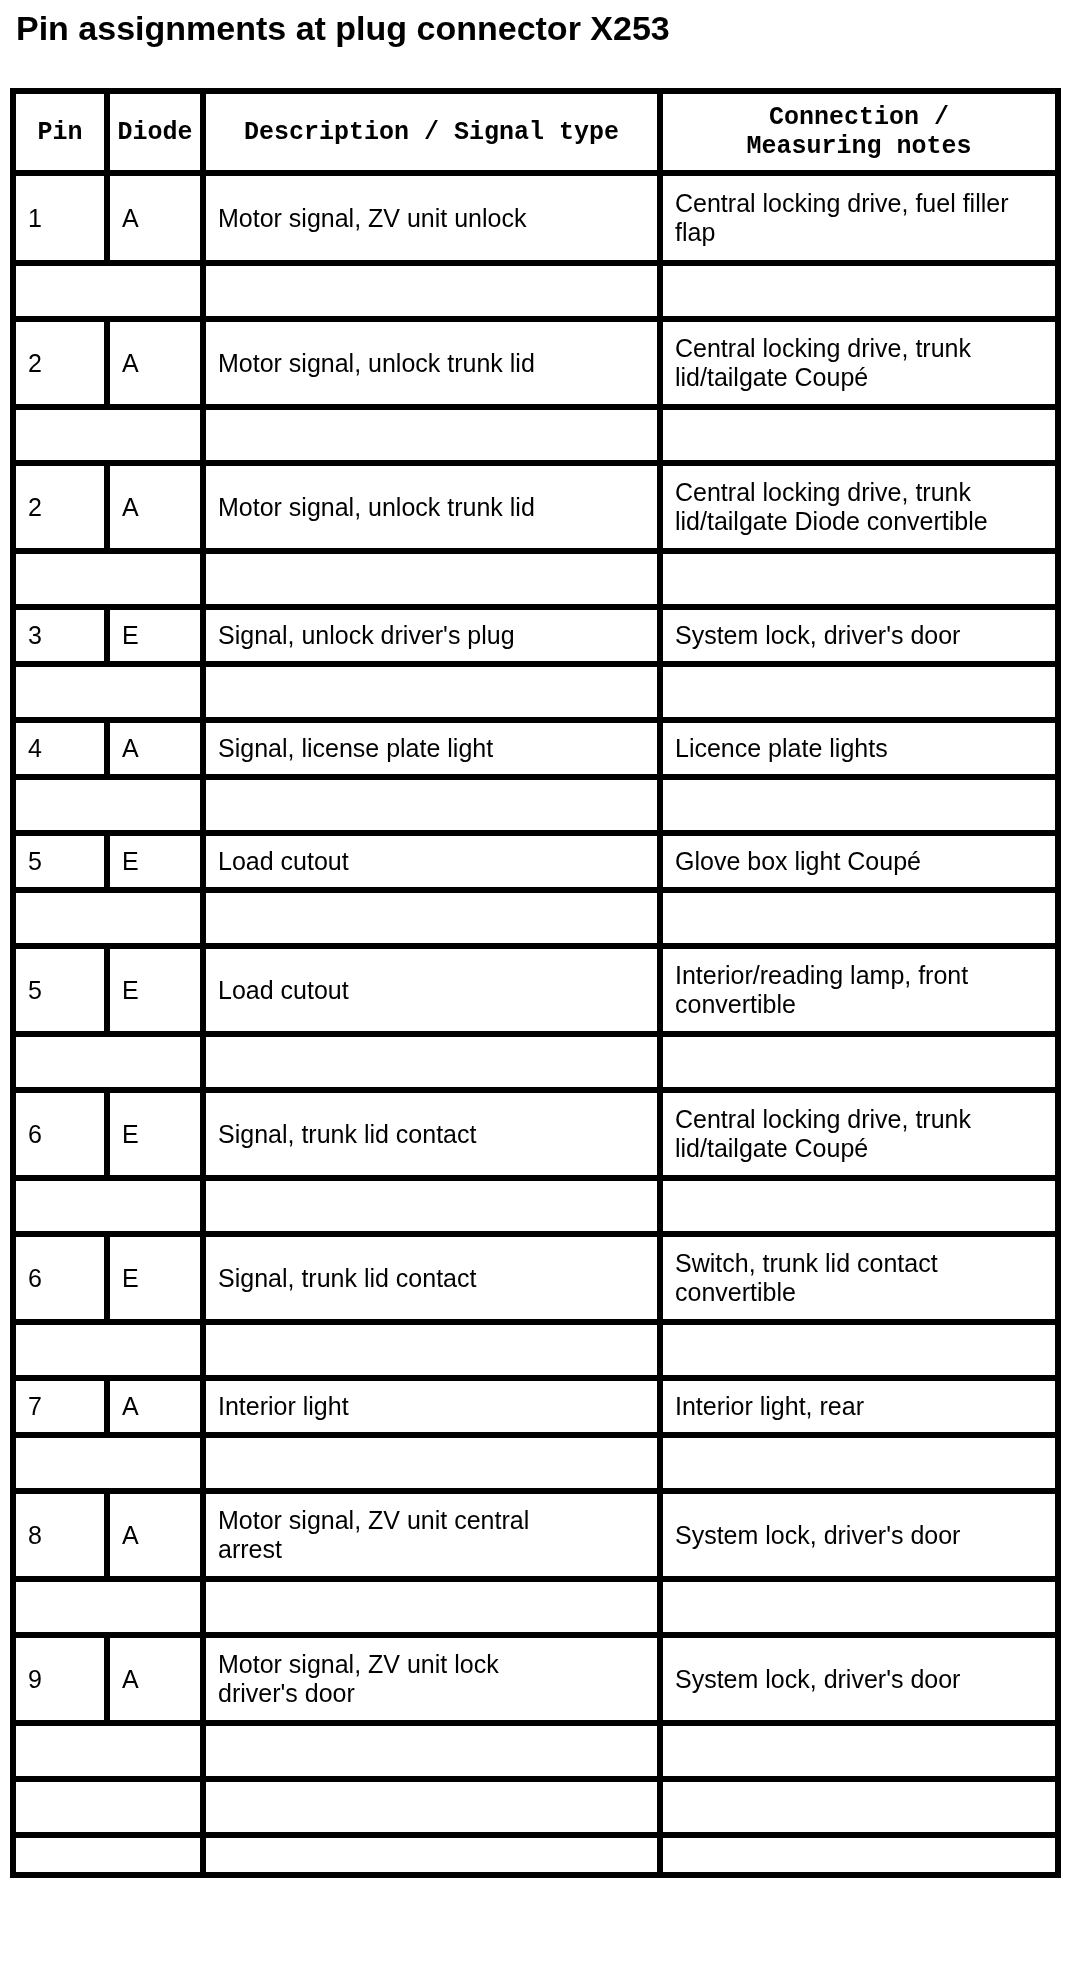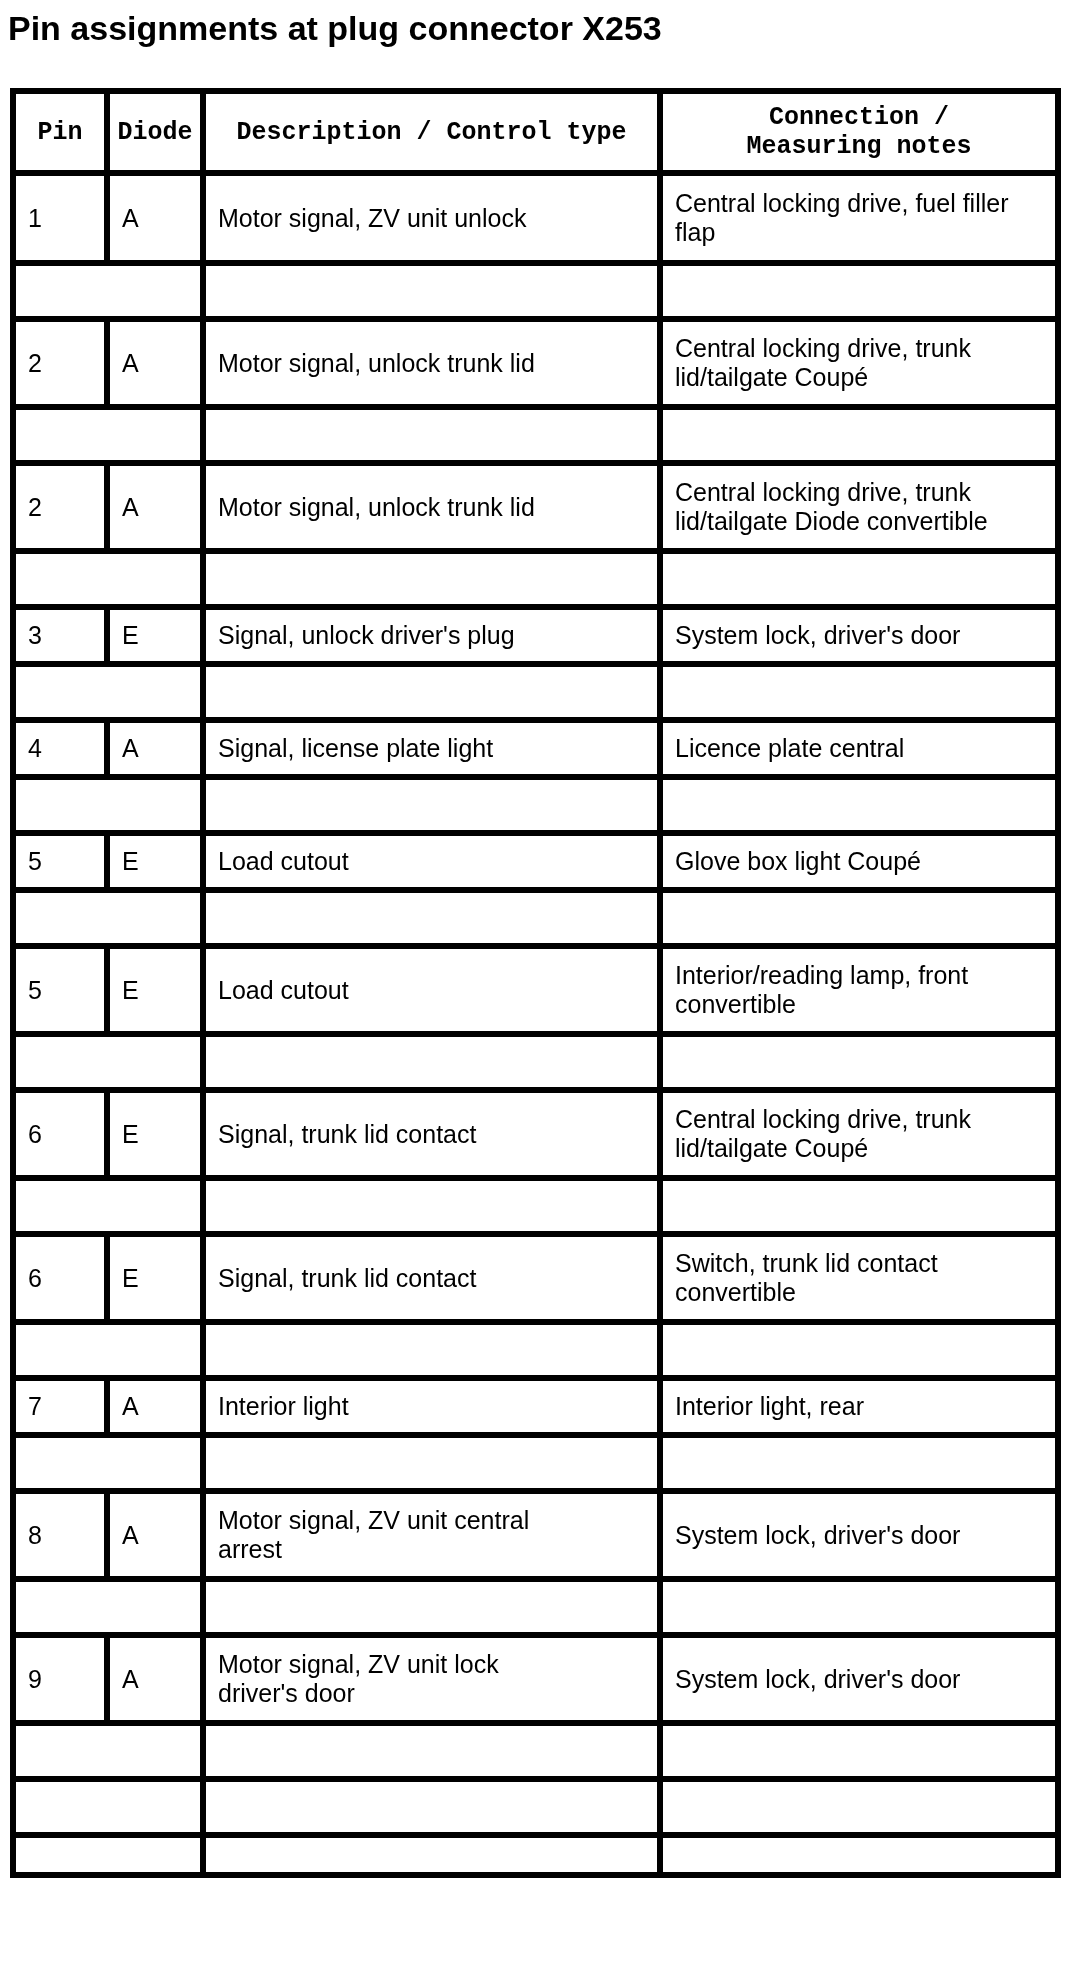--- a/index.html
+++ b/index.html
@@ -10,21 +10,21 @@
   #canvas {
     position: relative;
     width: 1088px;
     height: 1988px;
     overflow: hidden;
     background: #ffffff;
     color: #000000;
     font-family: "Liberation Sans", "DejaVu Sans", sans-serif;
   }
   h1.doc-title {
-    margin: 8px 0 0 8px;
+    margin: 8px 0 0 16px;
     font-size: 34px;
     line-height: 40px;
     font-weight: bold;
     letter-spacing: 0px;
     color: #000000;
   }
   table.pin-table {
     border-collapse: collapse;
     table-layout: fixed;
     width: 1045px;
@@ -71,21 +71,21 @@
       <col class="col-pin">
         <col class="col-type">
         <col class="col-desc">
         <col class="col-conn">
     </colgroup>
 
     <tbody>
         <tr class="rh-header">
       <th>Pin</th>
       <th>Diode</th>
-      <th>Description / Control type</th>
+      <th>Description / Signal type</th>
       <th>Connection /
 Measuring notes</th>
     </tr>
 
     <tr class="rh-first">
       <td>1</td>
       <td>A</td>
       <td>Motor signal, ZV unit unlock</td>
       <td>Central locking drive, fuel filler
 flap</td>
@@ -131,21 +131,21 @@
     <tr class="rh-spacer">
       <td colspan="2"></td>
       <td></td>
       <td></td>
     </tr>
 
     <tr class="rh-short">
       <td>4</td>
       <td>A</td>
       <td>Signal, license plate light</td>
-      <td>Licence plate central</td>
+      <td>Licence plate lights</td>
     </tr>
     <tr class="rh-spacer">
       <td colspan="2"></td>
       <td></td>
       <td></td>
     </tr>
 
     <tr class="rh-short">
       <td>5</td>
       <td>E</td>

